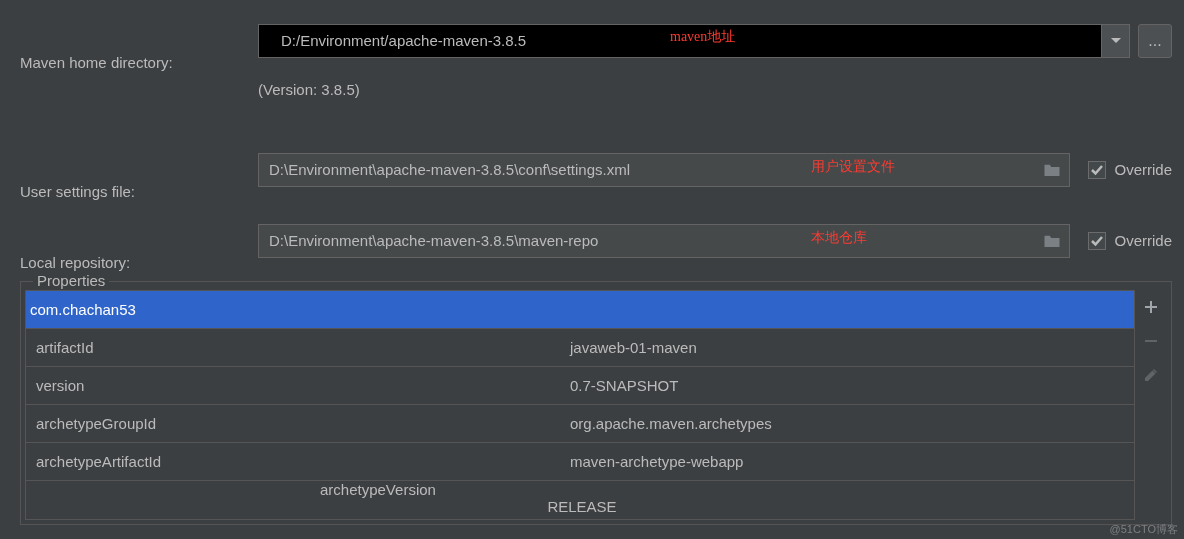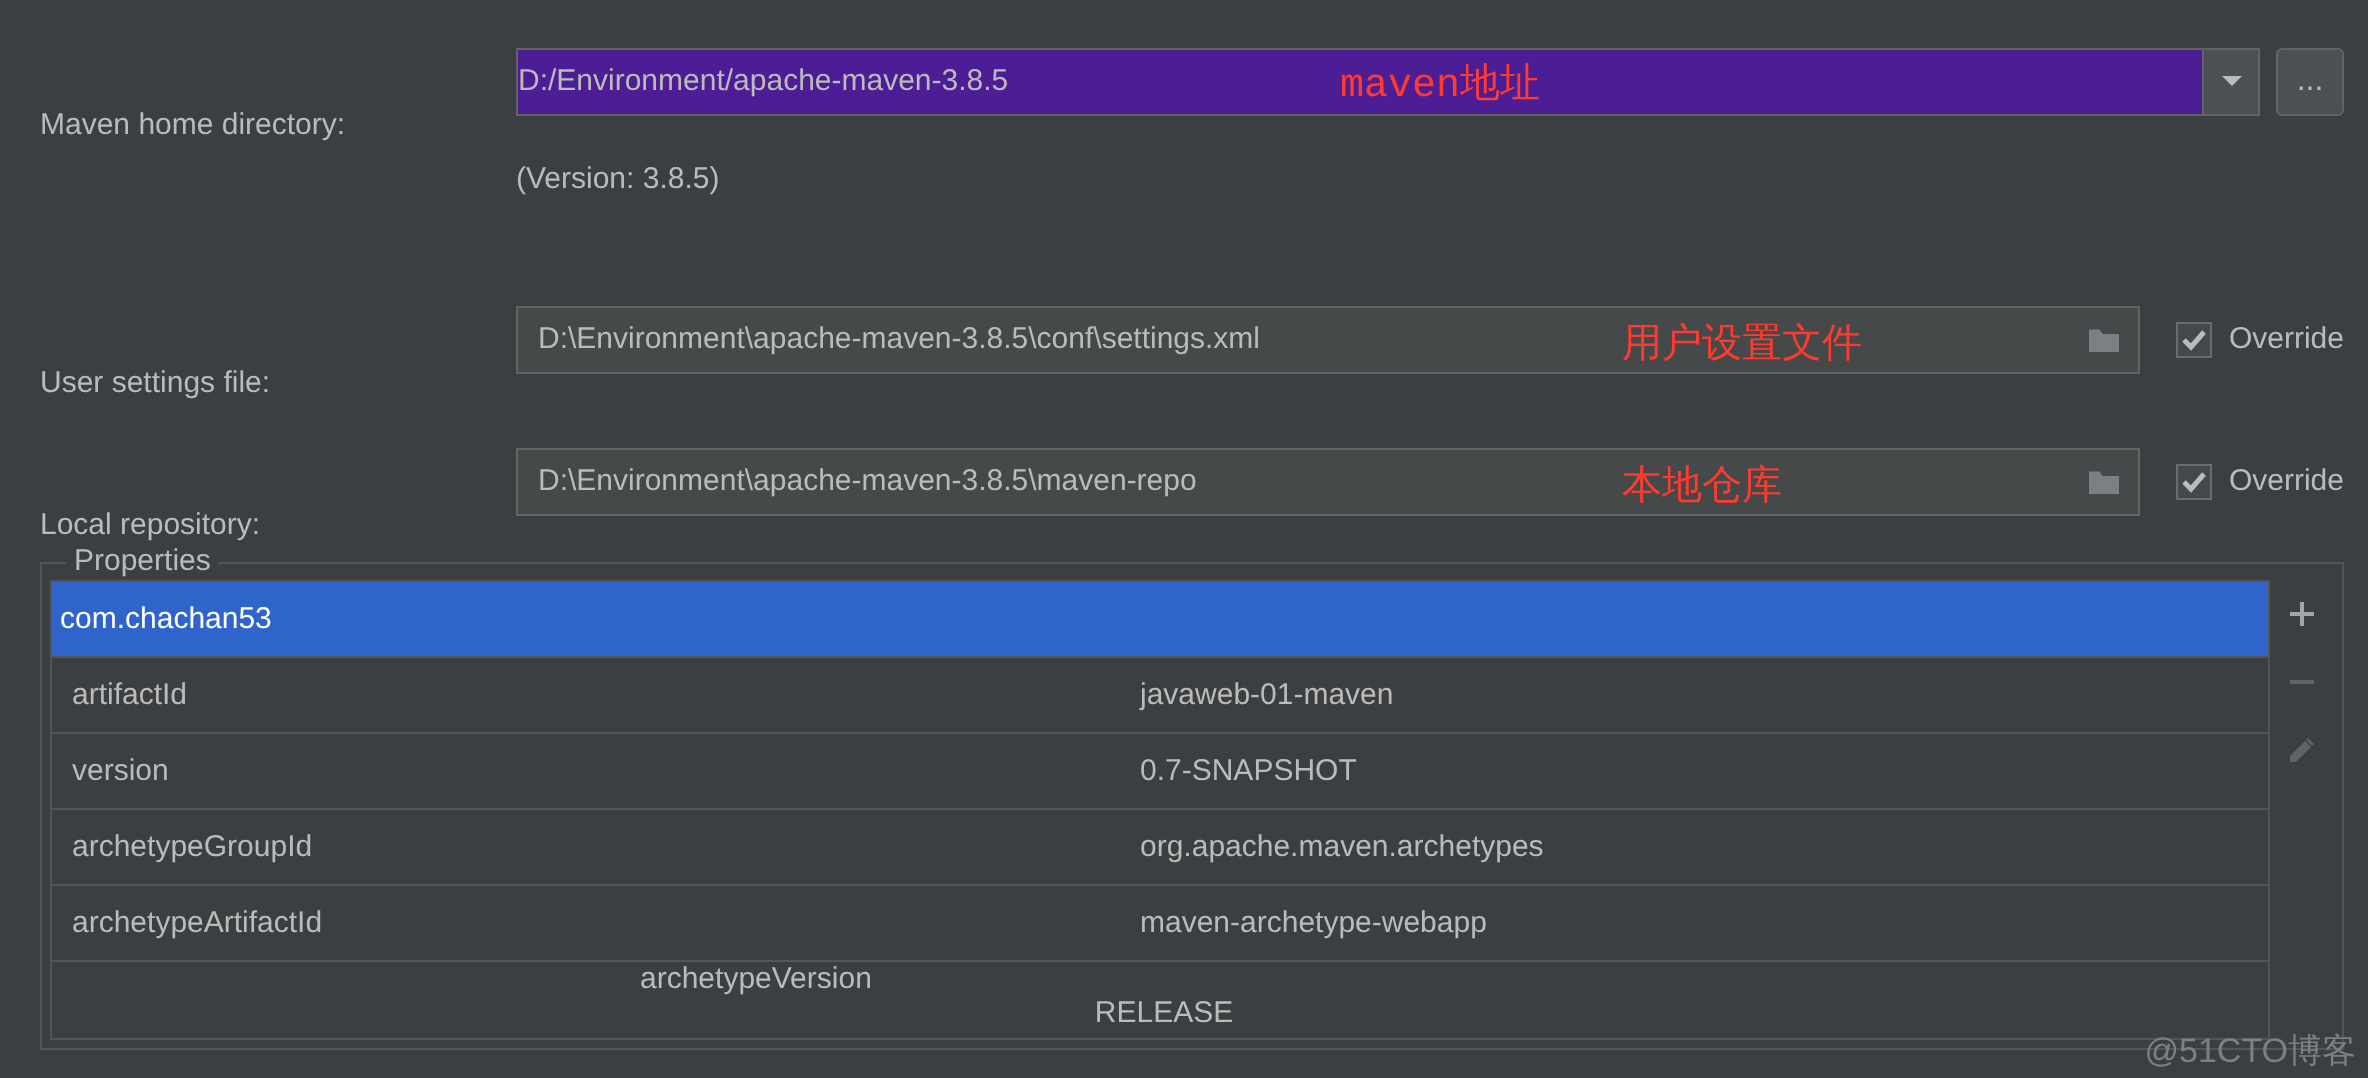--- a/index.html
+++ b/index.html
@@ -30,24 +30,24 @@
   }
   .input-combo {
     position: relative;
     flex: 1;
     display: flex;
     align-items: center;
   }
   .combo-field {
     flex: 1;
     height: 34px;
-    background: #4c1d95;
+    background: #000000;
     border: 1px solid #646464;
     color: #bbbbbb;
-    padding: 0 0;
+    padding: 0 22px;
     font-size: 15px;
     font-family: inherit;
     display:flex;
     align-items:center;
   }
   .combo-arrow-btn {
     width: 28px;
     height: 34px;
     background: #4c5052;
     border: 1px solid #646464;
@@ -105,22 +105,22 @@
     background: #43494a;
     margin-right: 8px;
     display: flex;
     align-items: center;
     justify-content: center;
   }
   .checkbox svg { width: 12px; height: 12px; stroke: #bbbbbb; stroke-width: 2.5; fill:none; }
   .annot {
     position: absolute;
     color: #ff3b30;
-    font-size: 20px;
-    font-family: Liberation Mono, monospace;
+    font-size: 14px;
+    font-family: Liberation Serif, serif;
     pointer-events: none;
     white-space: nowrap;
   }
   .properties-group {
     margin-top: 6px;
     position: relative;
     border-radius: 14px;
   }
   .group-border {
     border: 1px solid #555555;
@@ -178,21 +178,21 @@
     cursor: pointer;
     margin-bottom: 4px;
   }
   .action-btn svg { fill: #a0a6ab; }
   .action-btn.disabled svg { fill: #606468; }
   .watermark {
     position: fixed;
     right: 6px;
     bottom: 2px;
     color: #7d7f81;
-    font-size: 17px;
+    font-size: 11px;
   }
 </style>
 </head>
 <body>
 
 <div class="form-row">
   <div class="label">Maven home directory:</div>
   <div class="input-combo" style="position:relative;">
     <div class="combo-field">
       <span>D:/Environment/apache-maven-3.8.5</span>

